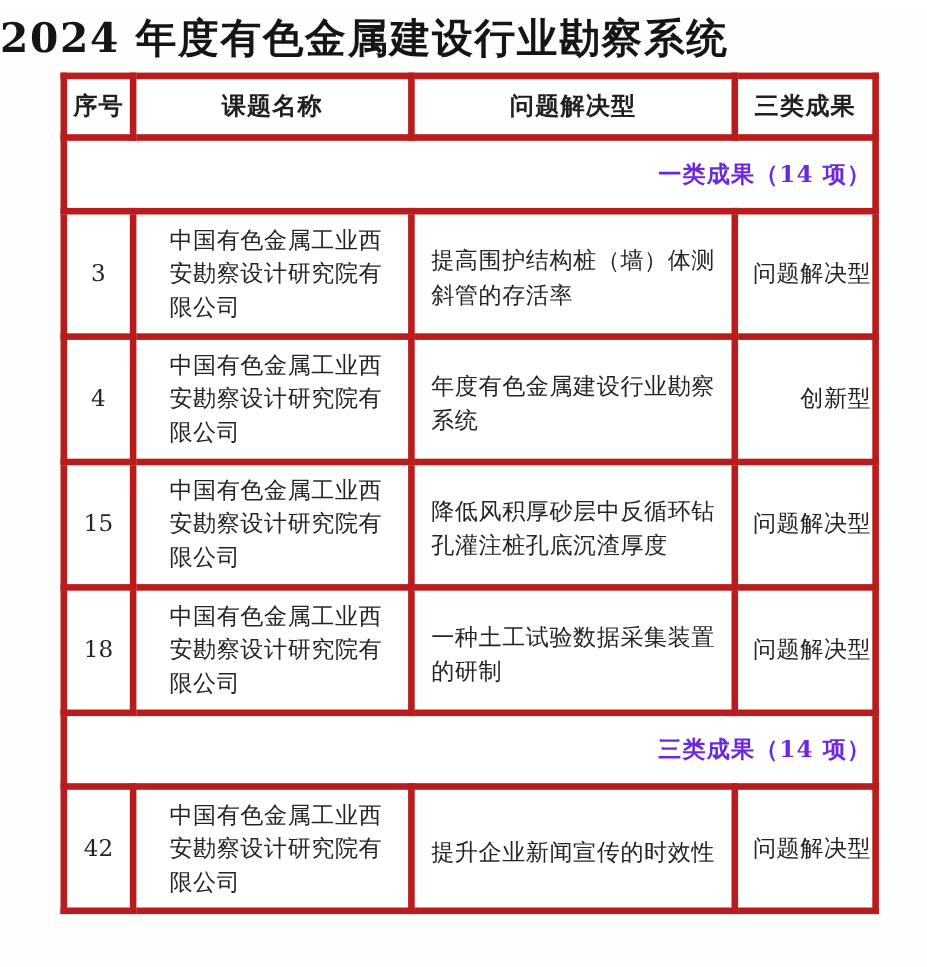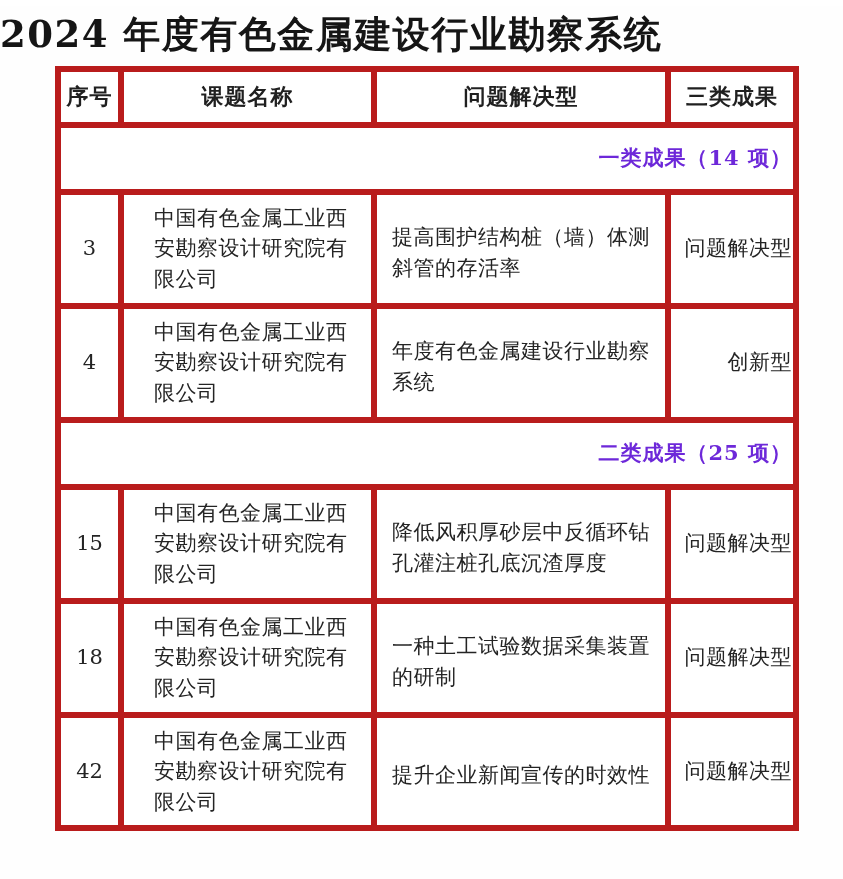--- a/index.html
+++ b/index.html
@@ -124,36 +124,36 @@
         <td class="cell-topic">提高围护结构桩（墙）体测斜管的存活率</td>
         <td class="cell-type">问题解决型</td>
       </tr>
       <tr class="data-row">
         <td class="cell-no">4</td>
         <td class="cell-unit">中国有色金属工业西安勘察设计研究院有限公司</td>
         <td class="cell-topic">年度有色金属建设行业勘察系统</td>
         <td class="cell-type">创新型</td>
       </tr>
 
-      <tr class="section-row">
-        <td colspan="4">二类成果（25 项）</td>
-      </tr>
       <tr class="data-row">
         <td class="cell-no">15</td>
         <td class="cell-unit">中国有色金属工业西安勘察设计研究院有限公司</td>
         <td class="cell-topic">降低风积厚砂层中反循环钻孔灌注桩孔底沉渣厚度</td>
         <td class="cell-type">问题解决型</td>
       </tr>
       <tr class="data-row">
         <td class="cell-no">18</td>
         <td class="cell-unit">中国有色金属工业西安勘察设计研究院有限公司</td>
         <td class="cell-topic">一种土工试验数据采集装置的研制</td>
         <td class="cell-type">问题解决型</td>
       </tr>
 
+      <tr class="section-row">
+        <td colspan="4">三类成果（14 项）</td>
+      </tr>
       <tr class="data-row">
         <td class="cell-no">42</td>
         <td class="cell-unit">中国有色金属工业西安勘察设计研究院有限公司</td>
         <td class="cell-topic">提升企业新闻宣传的时效性</td>
         <td class="cell-type">问题解决型</td>
       </tr>
 
     </tbody>
   </table>
 

